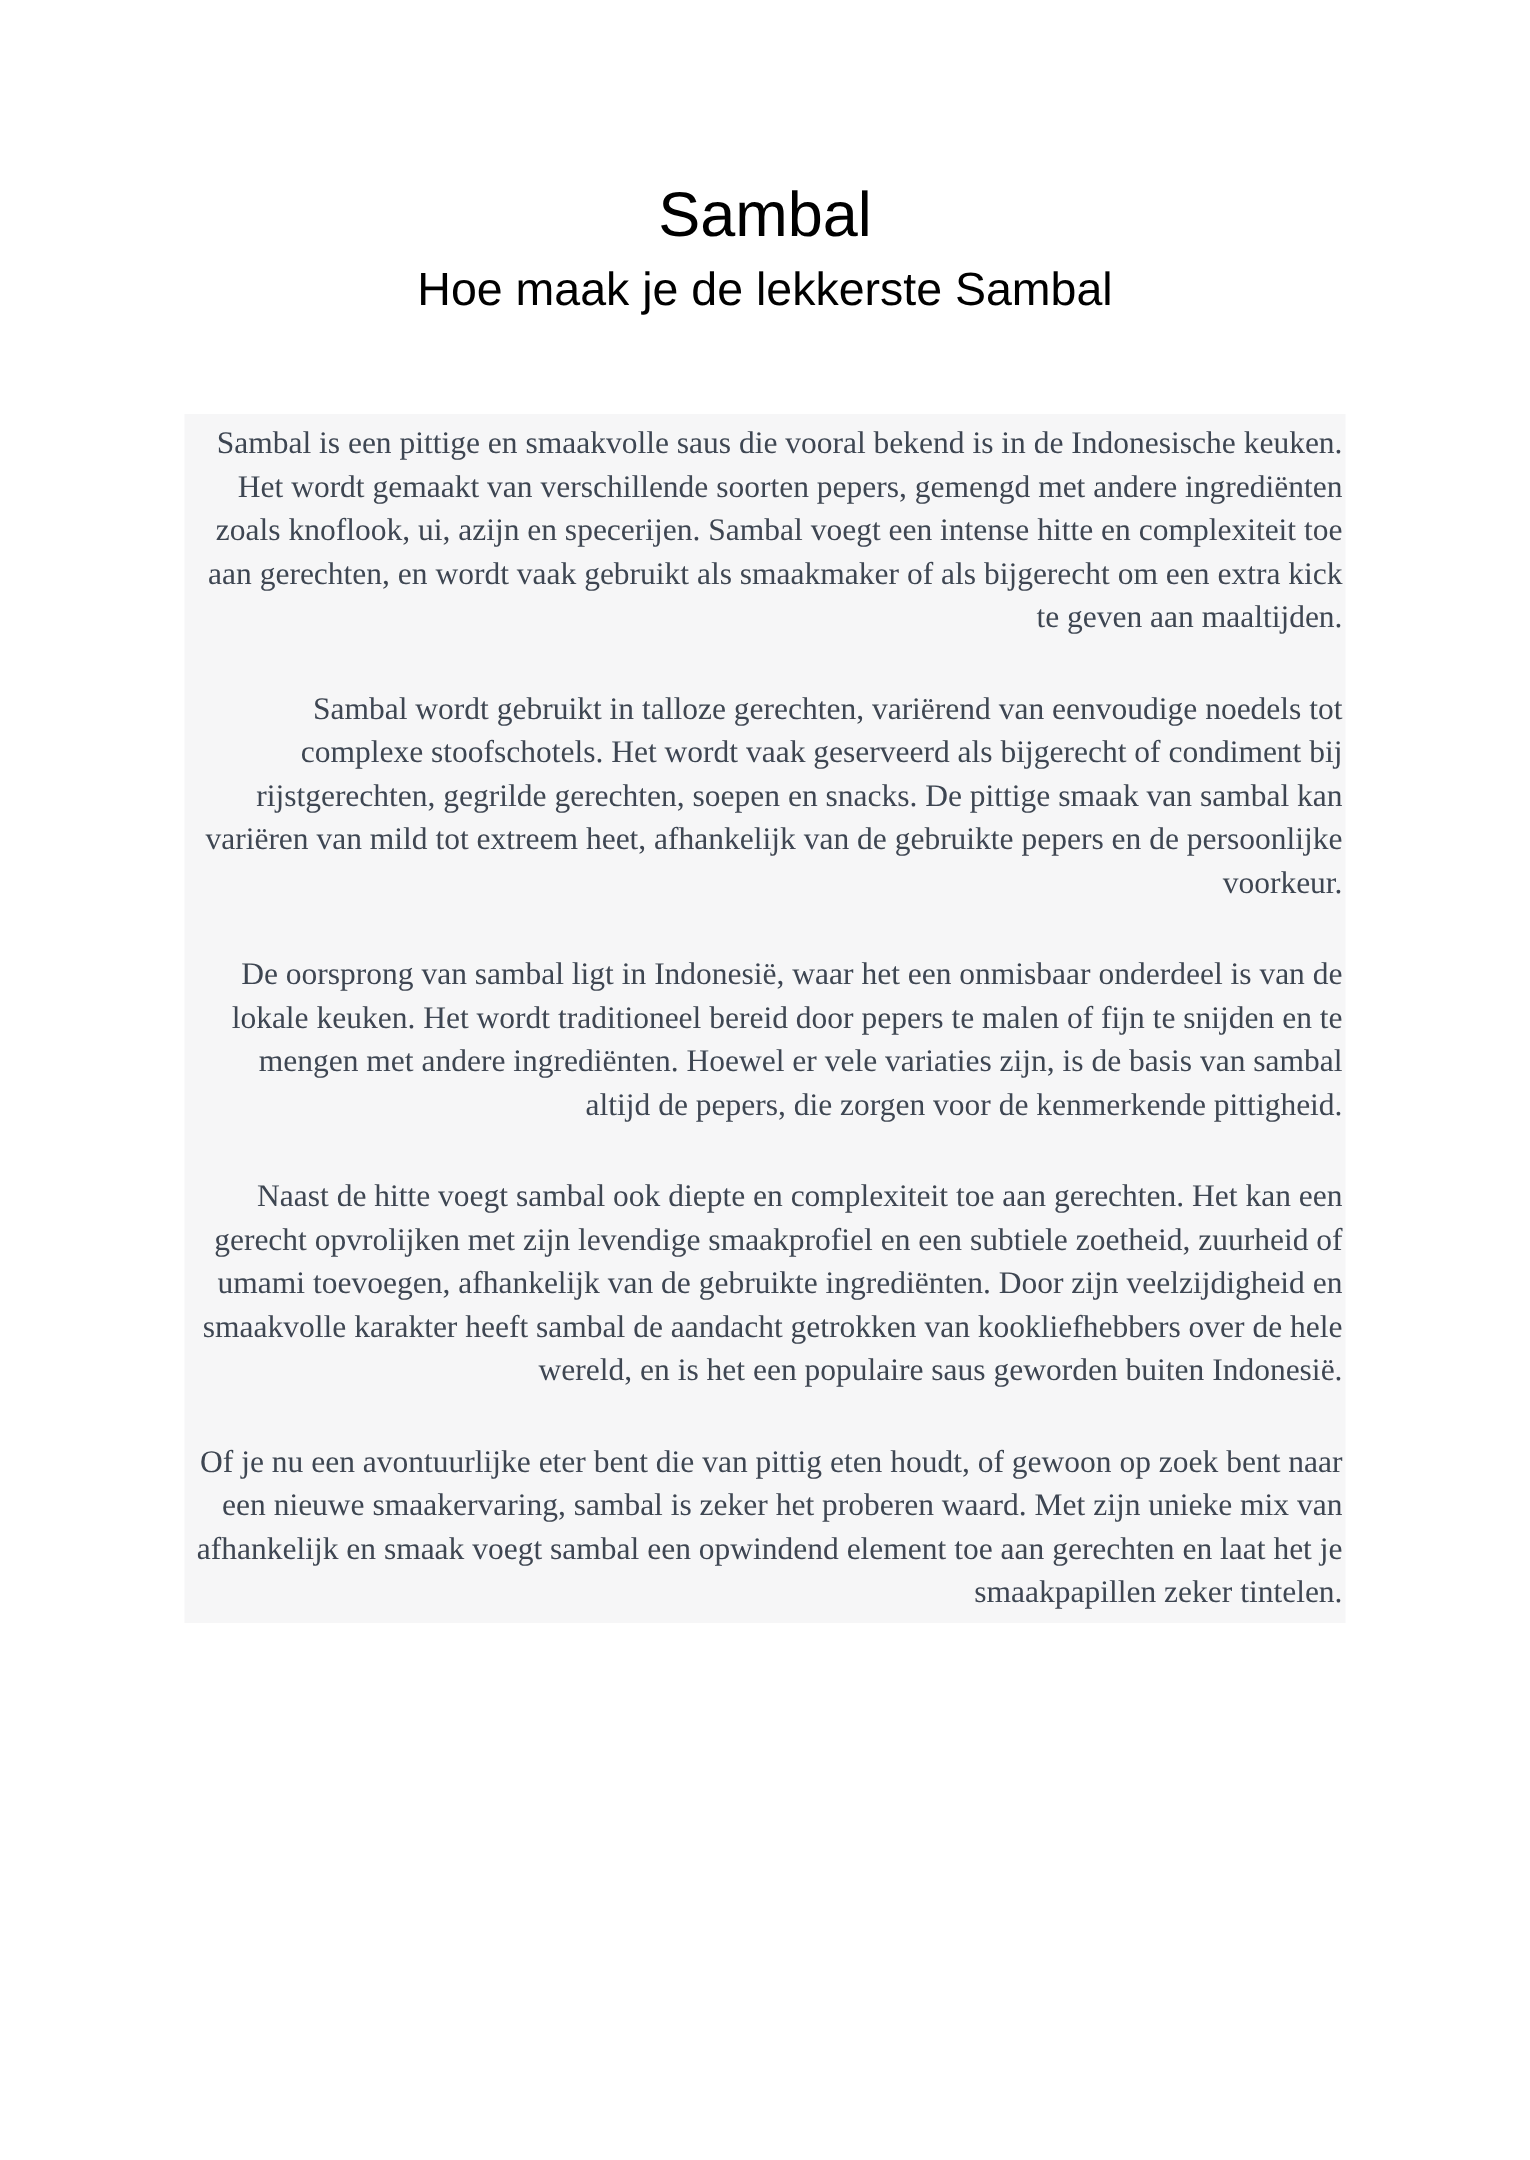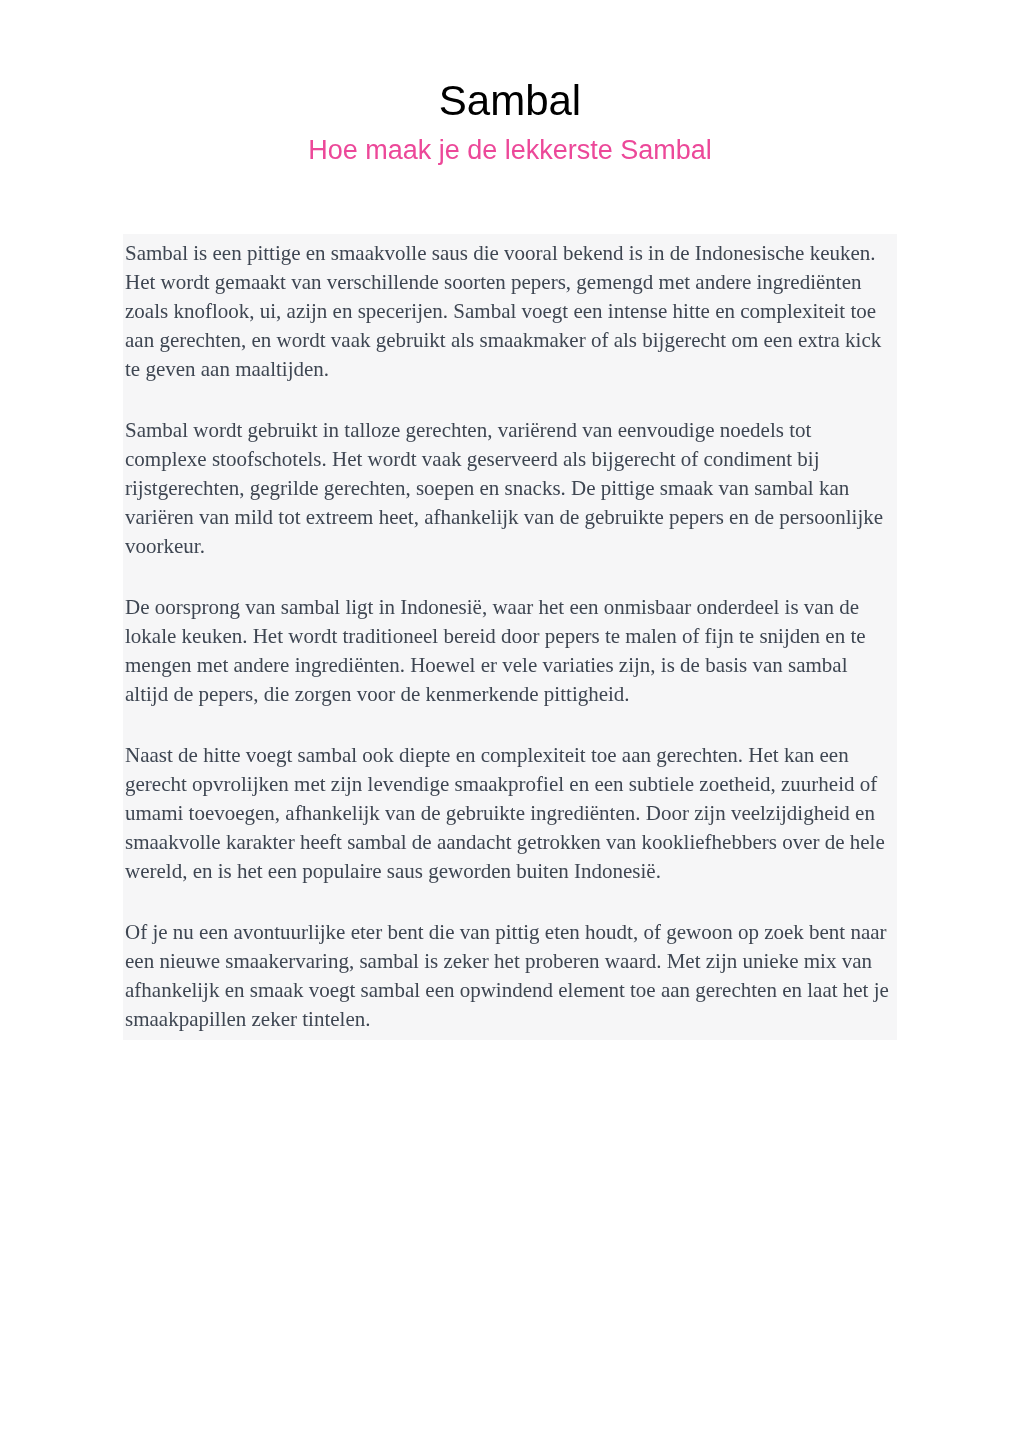--- a/index.html
+++ b/index.html
@@ -6,55 +6,56 @@
     margin: 0;
     padding: 0;
     background: #ffffff;
   }
   .page {
     position: relative;
     width: 1020px;
     height: 1440px;
     background: #ffffff;
     overflow: hidden;
-    padding-top: 76px;
+    padding-top: 118px;
     box-sizing: border-box;
   }
   .doc-title {
     margin: 0;
     text-align: center;
     font-family: "Liberation Sans", sans-serif;
     font-size: 42px;
     line-height: 50px;
     font-weight: 400;
     color: #000000;
   }
   .doc-subtitle {
     margin: 9px 0 0 0;
     text-align: center;
     font-family: "Liberation Sans", sans-serif;
-    font-size: 27px;
+    font-size: 31px;
     line-height: 31px;
     font-weight: 400;
-    color: #ec4899;
+    color: #000000;
   }
   .section-heading {
     margin: 92px 0 0 123px;
     font-family: "Liberation Sans", sans-serif;
     font-size: 33px;
     line-height: 42px;
     font-weight: 400;
     color: #000000;
   }
   .paragraph-block {
     margin: 68px 0 0 123px;
     width: 774px;
     box-sizing: border-box;
     padding: 5px 2px 6px 2px;
     background: #f6f6f7;
+    text-align: right;
   }
   .paragraph-block p {
     margin: 0 0 32px 0;
     font-family: "Liberation Serif", serif;
     font-size: 21px;
     line-height: 29px;
     font-weight: 400;
     color: #3e4652;
   }
   .paragraph-block p:last-child {

